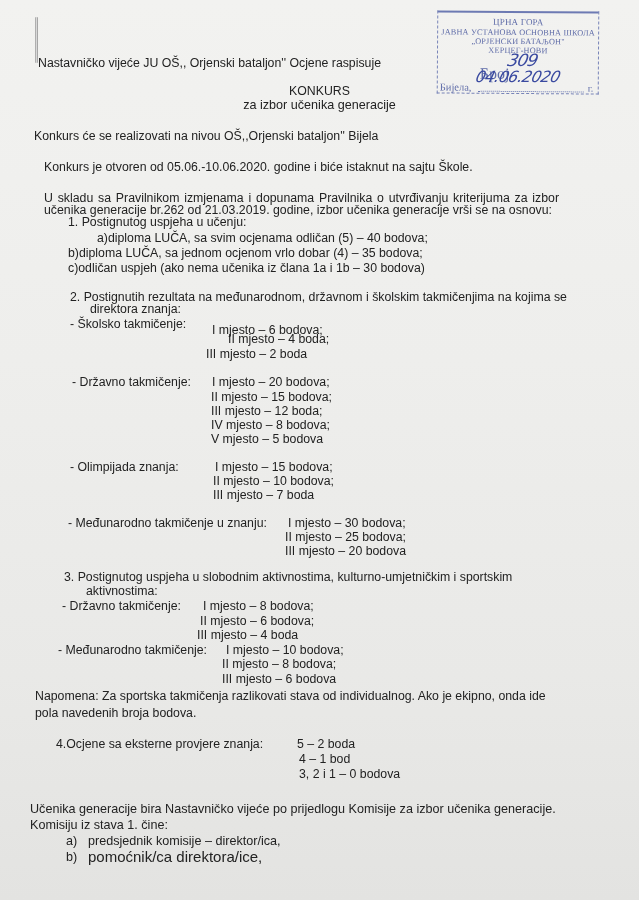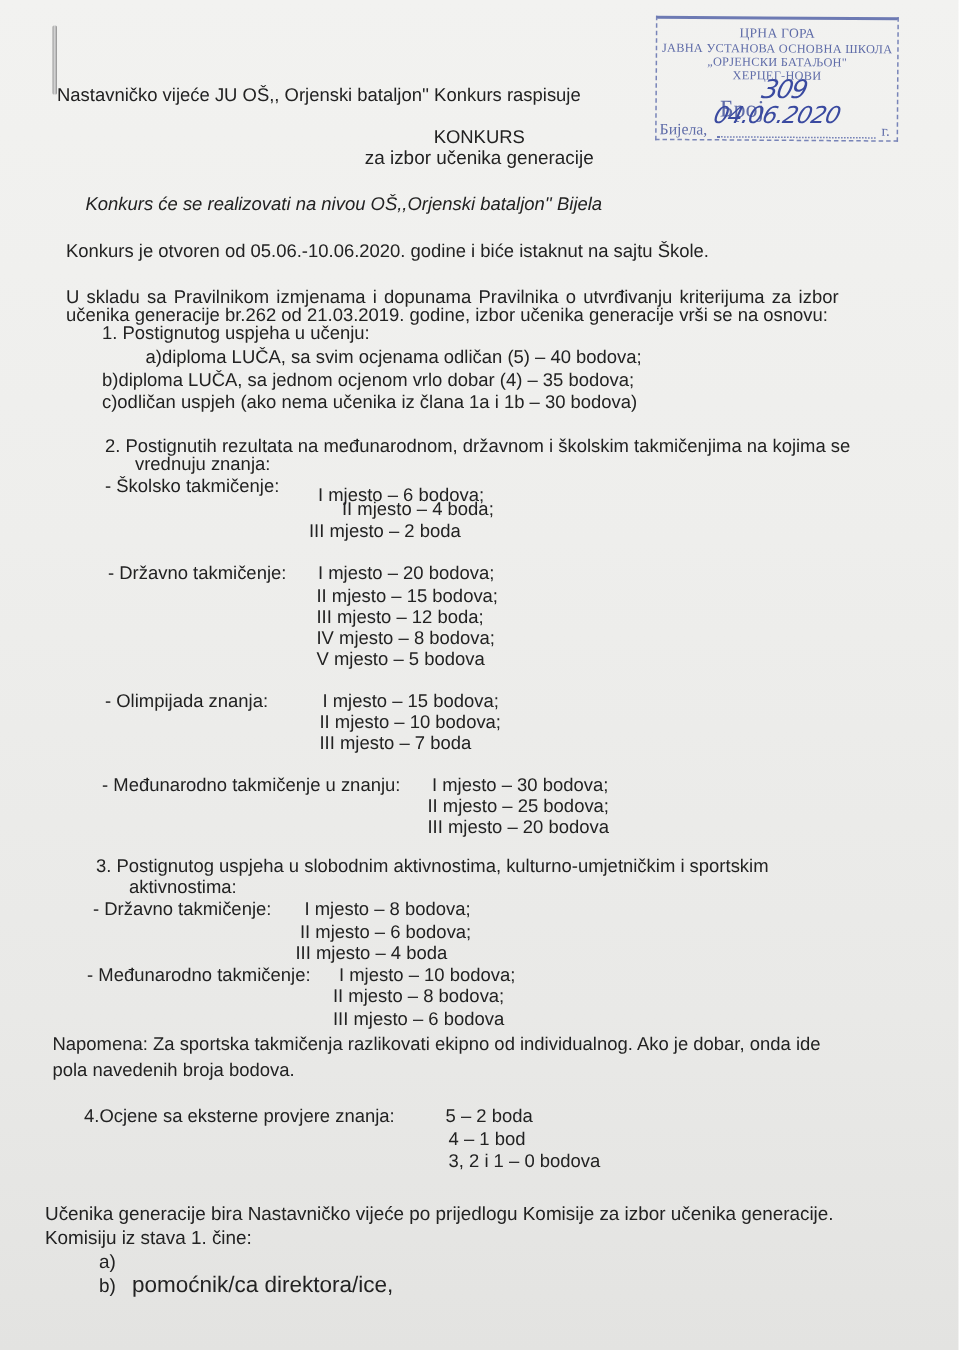--- a/index.html
+++ b/index.html
@@ -51,36 +51,36 @@
     <div class="l l3">„ОРЈЕНСКИ БАТАЉОН"</div>
     <div class="l l4">ХЕРЦЕГ-НОВИ</div>
     <div class="broj">Број</div>
     <div class="bijela">Бијела,</div>
     <div class="dots"></div>
     <div class="g">г.</div>
   </div>
   <div class="hand num">309</div>
   <div class="hand date">04.06.2020</div>
 
-  <div class="t" style="left:38px; top:56px;">Nastavničko vijeće JU OŠ,, Orjenski bataljon'' Konkurs raspisuje</div>
+  <div class="t" style="left:38px; top:56px;">Nastavničko vijeće JU OŠ,, Orjenski bataljon'' Ocjene raspisuje</div>
   <div class="t center bold" style="left:0; width:639px; top:84px; font-weight:normal;">KONKURS</div>
   <div class="t center" style="left:0; width:639px; top:98px; font-size:12.6px;">za izbor učenika generacije</div>
 
-  <div class="t" style="left:57px; top:129px;font-style:italic;">Konkurs će se realizovati na nivou OŠ,,Orjenski bataljon'' Bijela</div>
+  <div class="t" style="left:34px; top:129px;">Konkurs će se realizovati na nivou OŠ,,Orjenski bataljon'' Bijela</div>
   <div class="t" style="left:44px; top:160px;">Konkurs je otvoren od 05.06.-10.06.2020. godine i biće istaknut na sajtu Škole.</div>
   <div class="t" style="left:44px; top:191px; width:548px; word-spacing:1.4px;">U skladu sa Pravilnikom izmjenama i dopunama Pravilnika o utvrđivanju kriterijuma za izbor</div>
   <div class="t" style="left:44px; top:203px;">učenika generacije br.262 od 21.03.2019. godine, izbor učenika generacije vrši se na osnovu:</div>
 
   <div class="t" style="left:68px; top:215px;">1. Postignutog uspjeha u učenju:</div>
   <div class="t" style="left:68px; top:231px;margin-left:29px;">a)diploma LUČA, sa svim ocjenama odličan (5) – 40 bodova;</div>
   <div class="t" style="left:68px; top:246px;">b)diploma LUČA, sa jednom ocjenom vrlo dobar (4) – 35 bodova;</div>
   <div class="t" style="left:68px; top:261px;">c)odličan uspjeh (ako nema učenika iz člana 1a i 1b – 30 bodova)</div>
 
   <div class="t" style="left:70px; top:290px;">2. Postignutih rezultata na međunarodnom, državnom i školskim takmičenjima na kojima se</div>
-  <div class="t" style="left:90px; top:302px;">vrednuju znanja:</div>
+  <div class="t" style="left:90px; top:302px;">direktora znanja:</div>
 
   <div class="t" style="left:70px; top:317px;">-  Školsko takmičenje:</div>
   <div class="t" style="left:212px; top:323px;">I mjesto – 6 bodova;</div>
   <div class="t" style="left:208px; top:332px;margin-left:20px;">II mjesto – 4 boda;</div>
   <div class="t" style="left:206px; top:347px;">III mjesto – 2 boda</div>
 
   <div class="t" style="left:72px; top:375px;">-  Državno takmičenje:</div>
   <div class="t" style="left:212px; top:375px;">I mjesto – 20 bodova;</div>
   <div class="t" style="left:211px; top:390px;">II mjesto – 15 bodova;</div>
   <div class="t" style="left:211px; top:404px;">III mjesto – 12 boda;</div>
@@ -103,27 +103,28 @@
   <div class="t" style="left:62px; top:599px;">- Državno takmičenje:</div>
   <div class="t" style="left:203px; top:599px;">I mjesto – 8 bodova;</div>
   <div class="t" style="left:200px; top:614px;">II mjesto – 6 bodova;</div>
   <div class="t" style="left:197px; top:628px;">III mjesto – 4 boda</div>
 
   <div class="t" style="left:58px; top:643px;">- Međunarodno takmičenje:</div>
   <div class="t" style="left:226px; top:643px;">I mjesto – 10 bodova;</div>
   <div class="t" style="left:222px; top:657px;">II mjesto – 8 bodova;</div>
   <div class="t" style="left:222px; top:672px;">III mjesto – 6 bodova</div>
 
-  <div class="t" style="left:35px; top:689px;">Napomena: Za sportska takmičenja razlikovati ekipno od individualnog. Ako je dobar, onda ide</div>
+  <div class="t" style="left:35px; top:689px;">Napomena: Za sportska takmičenja razlikovati stava od individualnog. Ako je ekipno, onda ide</div>
   <div class="t" style="left:35px; top:706px;">pola navedenih broja bodova.</div>
 
   <div class="t" style="left:56px; top:737px;">4.Ocjene sa eksterne provjere znanja:</div>
   <div class="t" style="left:297px; top:737px;">5 – 2 boda</div>
   <div class="t" style="left:299px; top:752px;">4 – 1 bod</div>
   <div class="t" style="left:299px; top:767px;">3, 2 i 1 – 0 bodova</div>
 
   <div class="t" style="left:30px; top:802px; font-size:12.6px;">Učenika generacije bira Nastavničko vijeće po prijedlogu Komisije za izbor učenika generacije.</div>
   <div class="t" style="left:30px; top:818px; font-size:12.6px;">Komisiju iz stava 1. čine:</div>
   <div class="t" style="left:66px; top:834px; font-size:12.6px;">a)</div>
+  <div class="t" style="left:88px; top:834px; font-size:12.6px;">predsjednik komisije – direktor/ica,</div>
   <div class="t" style="left:66px; top:850px; font-size:12.6px;">b)</div>
   <div class="t" style="left:88px; top:850px; font-size:15px;">pomoćnik/ca direktora/ice,</div>
 
 </div>
 
 </body></html>

